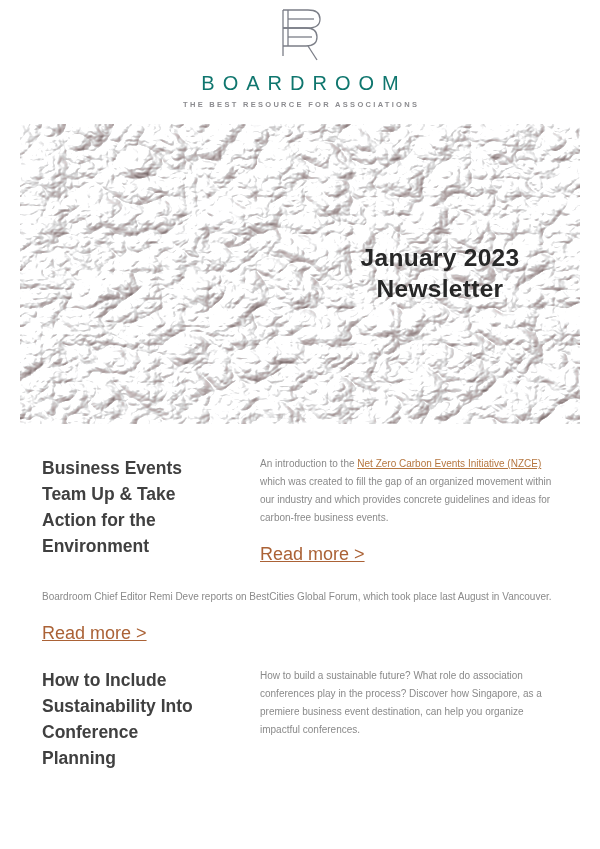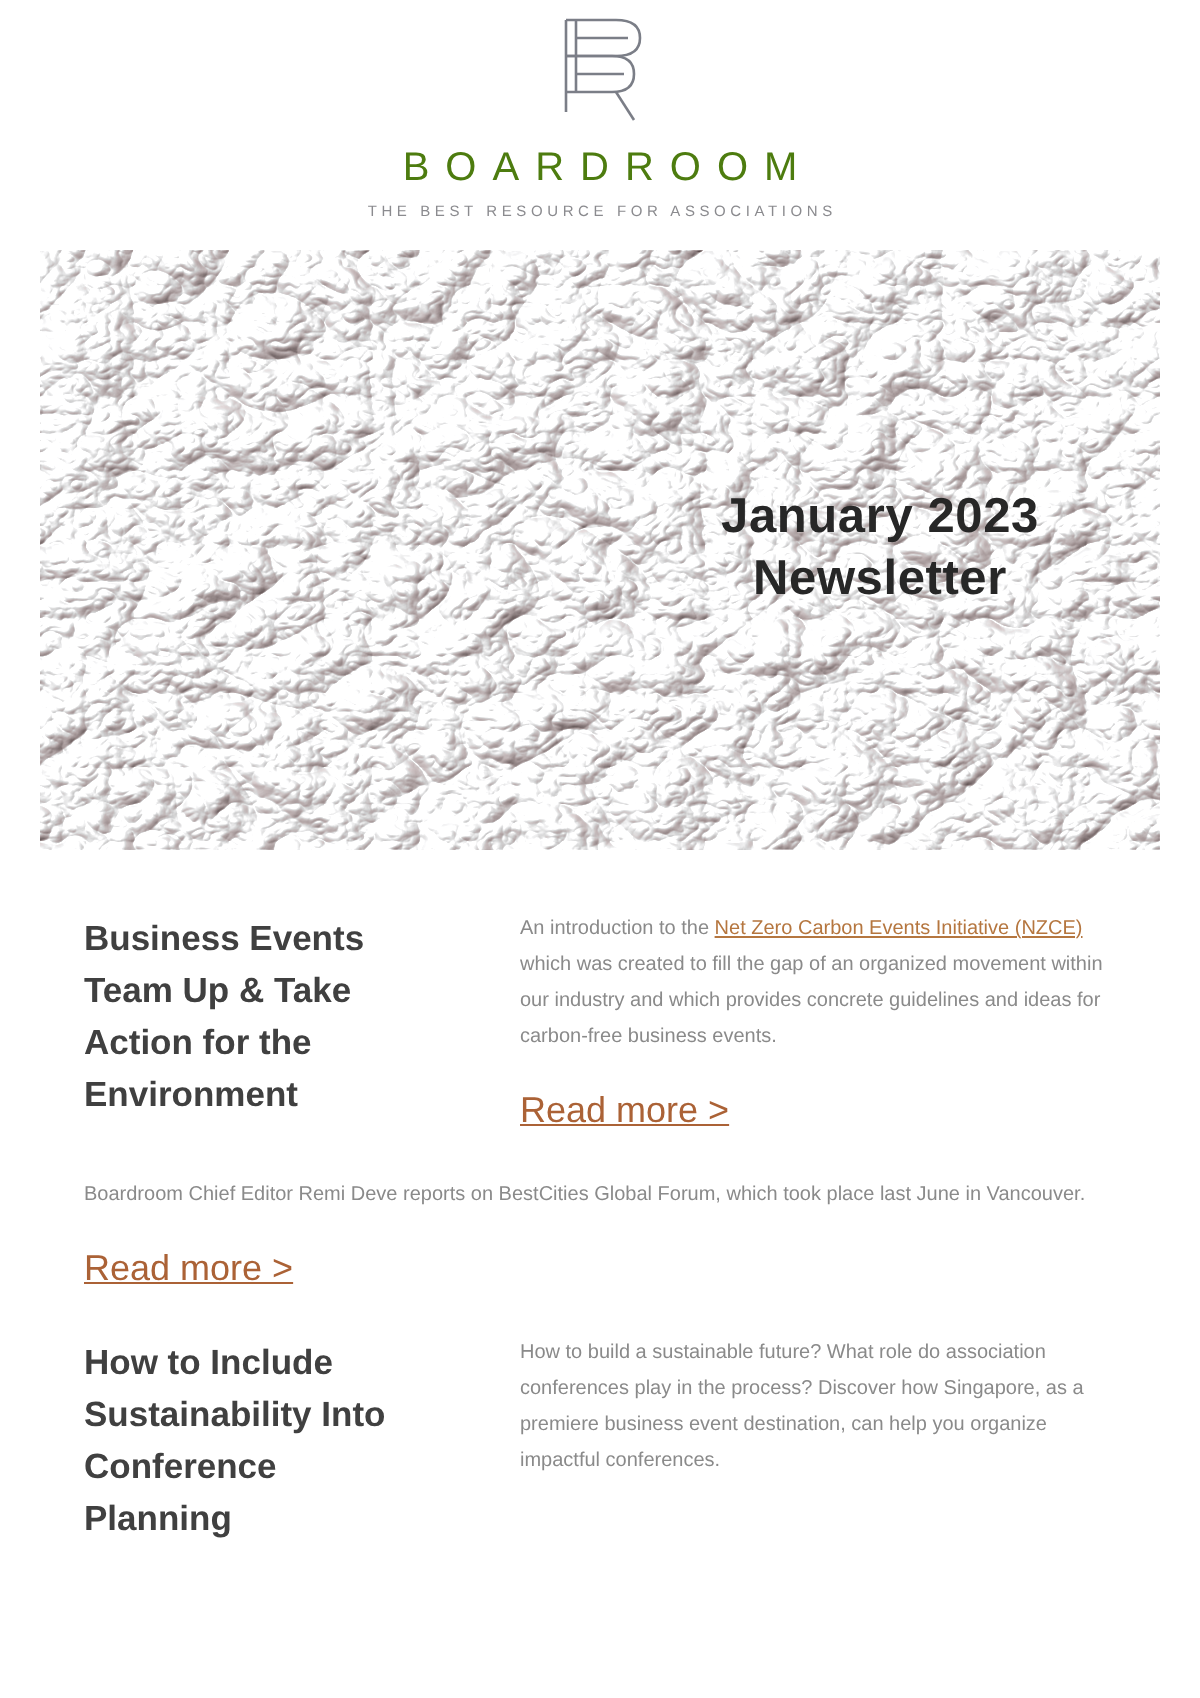--- a/index.html
+++ b/index.html
@@ -12,27 +12,27 @@
   .email { width: 600px; min-height: 849px; background: #ffffff; overflow: hidden; }
 
   
   .header { text-align: center; padding-top: 8px; }
   .monogram { display: inline-block; line-height: 0; }
   .brand {
     margin-top: 6px;
     font-size: 20px;
     font-weight: 400;
     letter-spacing: 8px;
-    color: #4d7c0f;
+    color: #0f766e;
     text-indent: 8px; 
   }
   .tagline {
     margin-top: 5px;
     font-size: 7.5px;
-    font-weight: 400;
+    font-weight: 700;
     letter-spacing: 2.3px;
     color: #8b8b8f;
     text-indent: 2.3px;
   }
 
   
   .hero {
     position: relative;
     width: 560px;
     height: 300px;
@@ -150,21 +150,21 @@
     <div class="section">
       <div class="headline">Business Events Team Up &amp; Take Action for the Environment</div>
       <div class="copy">
         <div class="body-text"><span>An introduction to the </span><a class="inline-link">Net Zero Carbon Events Initiative (NZCE)</a><span> which was created to fill the gap of an organized movement within our industry and which provides concrete guidelines and ideas for carbon-free business events.</span></div>
         <a class="read-more">Read more &gt;</a>
       </div>
     </div>
 
     <div class="section">
       <div class="copy">
-        <div class="body-text">Boardroom Chief Editor Remi Deve reports on BestCities Global Forum, which took place last June in Vancouver.</div>
+        <div class="body-text">Boardroom Chief Editor Remi Deve reports on BestCities Global Forum, which took place last August in Vancouver.</div>
         <a class="read-more">Read more &gt;</a>
       </div>
     </div>
 
     <div class="section">
       <div class="headline">How to Include Sustainability Into Conference Planning</div>
       <div class="copy">
         <div class="body-text">How to build a sustainable future? What role do association conferences play in the process? Discover how Singapore, as a premiere business event destination, can help you organize impactful conferences.</div>
 
       </div>

